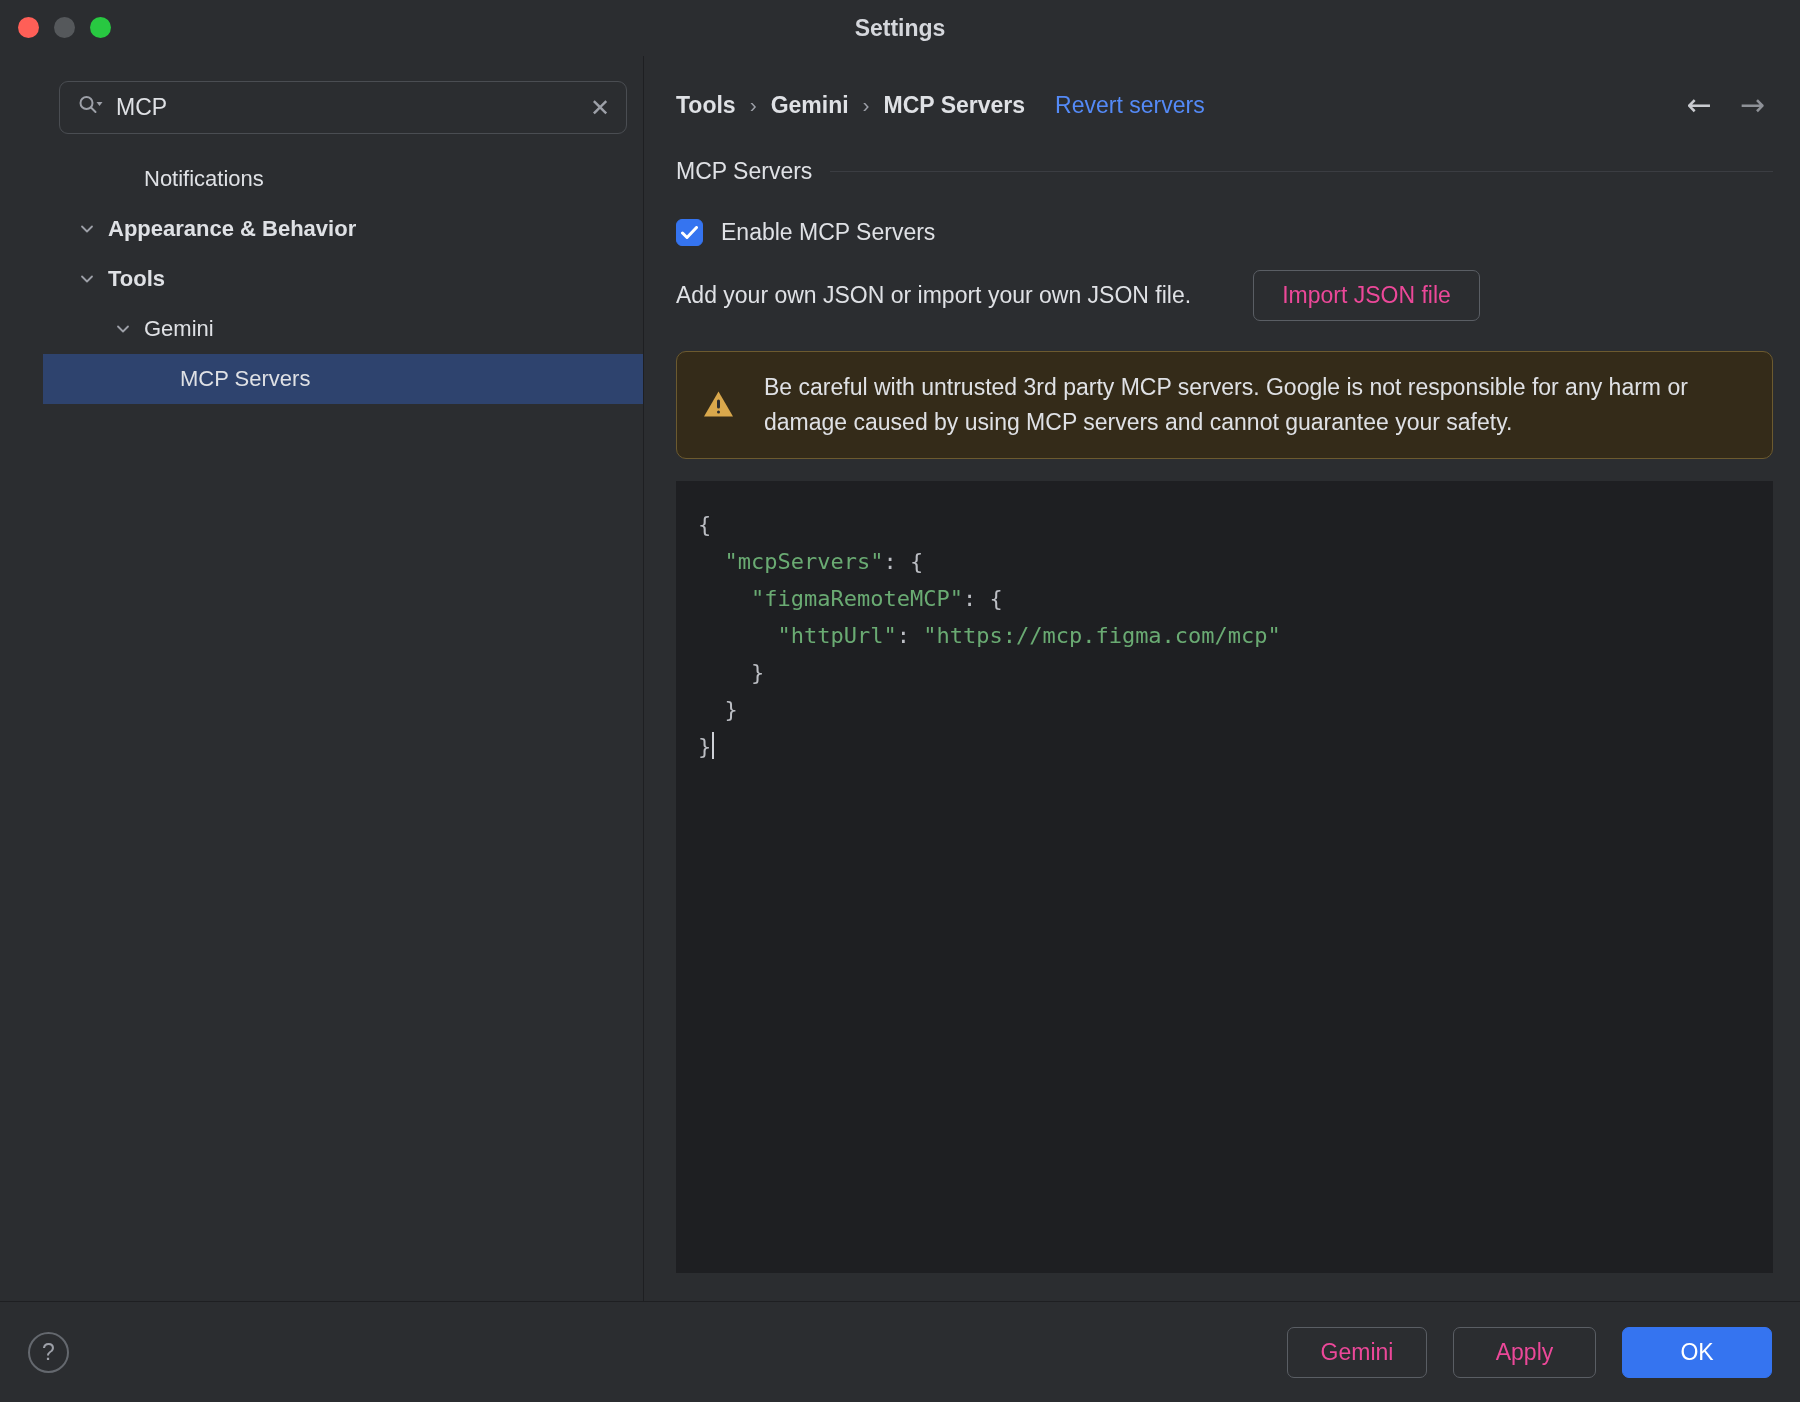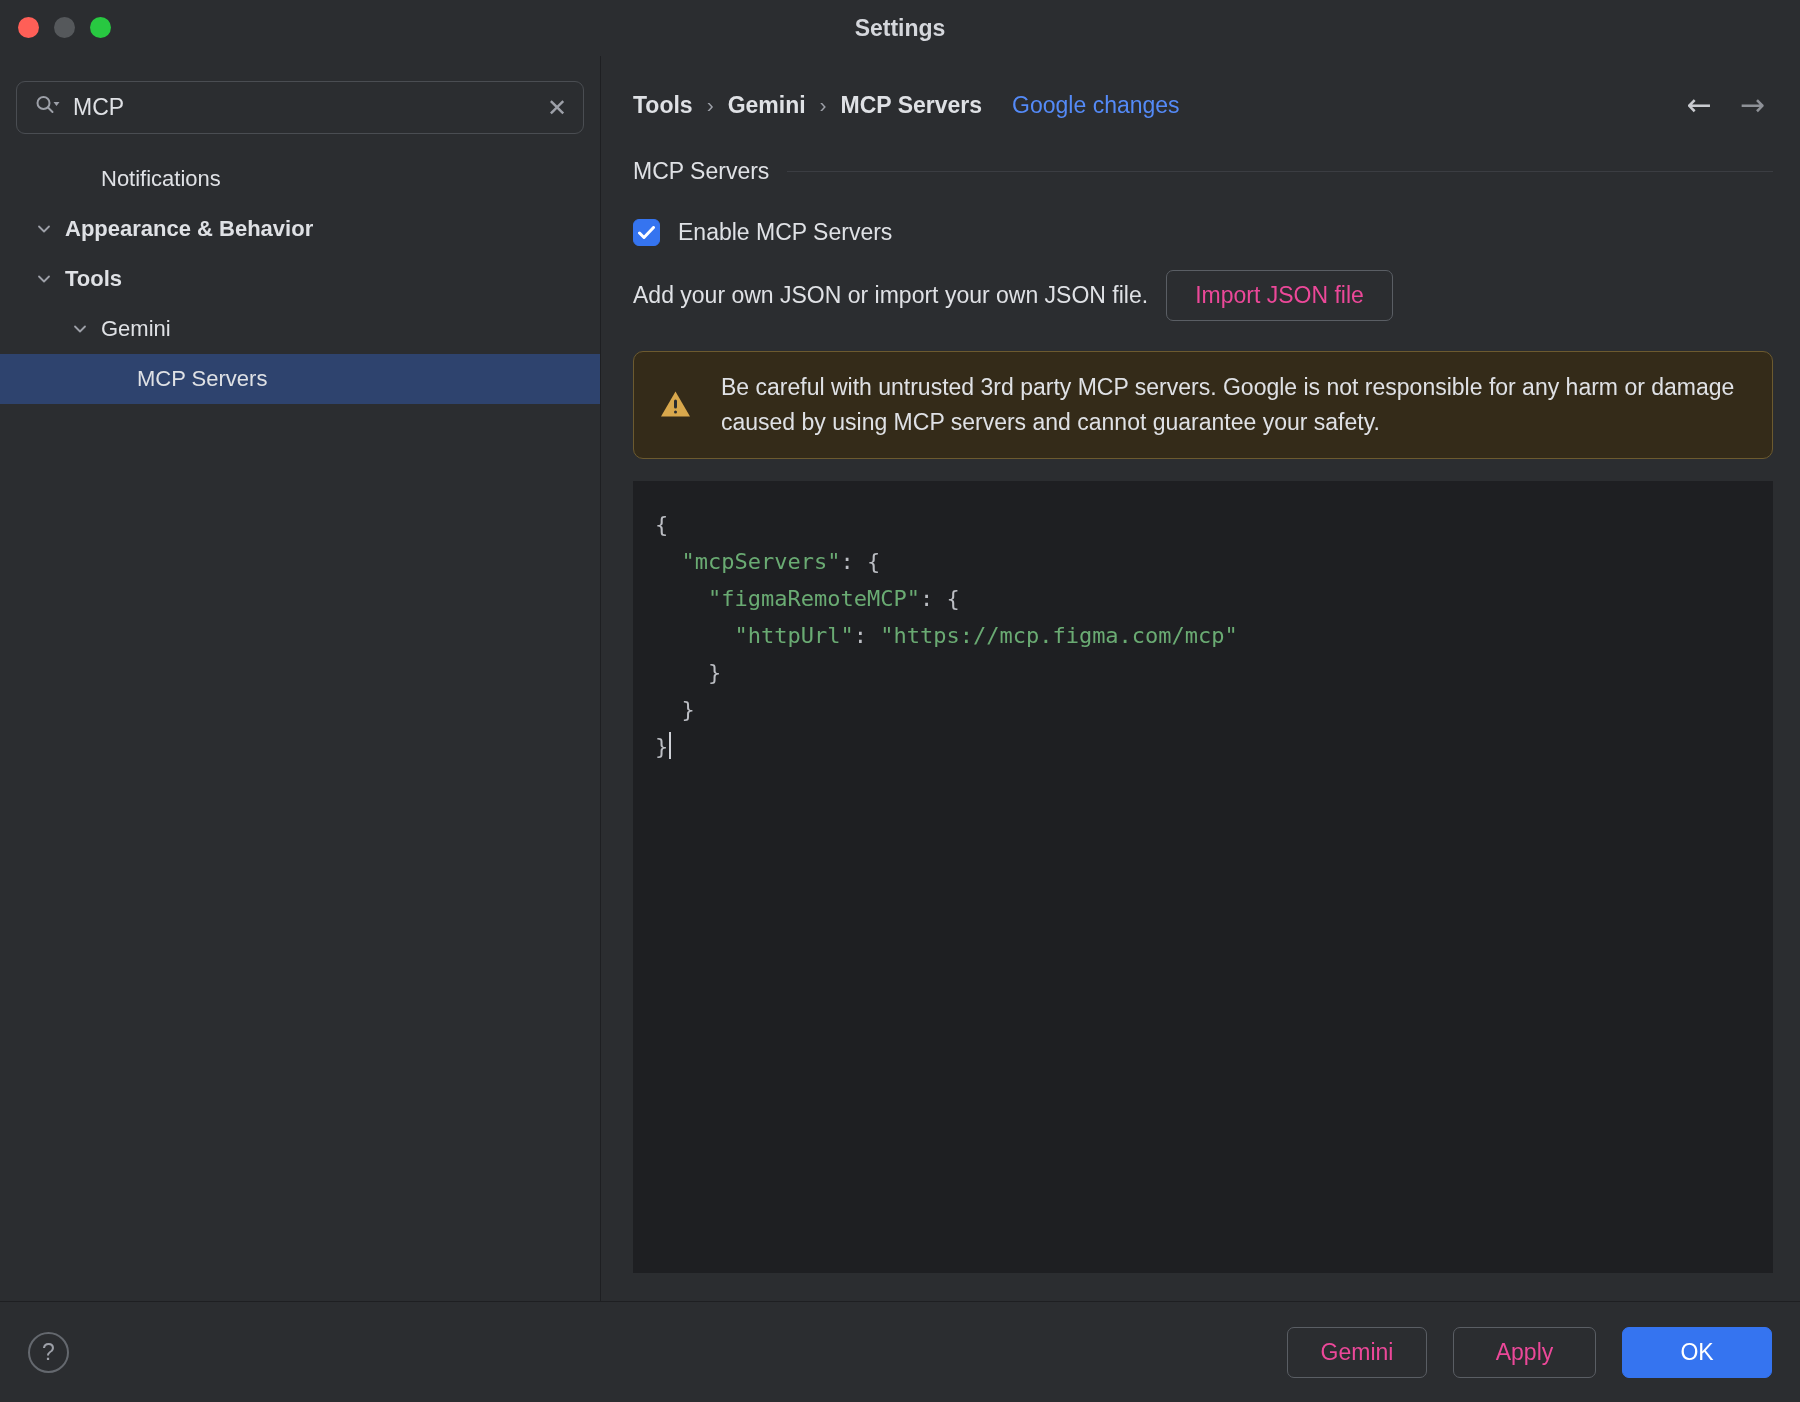--- a/index.html
+++ b/index.html
@@ -19,21 +19,21 @@
   .tl { width:21px; height:21px; border-radius:50%; display:inline-block; }
   .tl.red { background:#FF5F57; }
   .tl.gray { background:#55585B; }
   .tl.green { background:#28C841; }
   .win-title { font-weight:700; font-size:23px; color:#D5D7DC; }
 
   
   .main { flex:1; display:flex; min-height:0; }
 
   
-  .sidebar { width:601px; flex:0 0 601px; border-right:1px solid #1E1F22; padding-top:25px; display:flex; flex-direction:column; }
+  .sidebar { width:601px; flex:0 0 601px; border-right:1px solid #1E1F22; padding-top:25px; display:flex; flex-direction:column;margin-left:43px; }
   .searchbox { margin:0 16px; height:53px; border:1px solid #4A4D52; border-radius:9px; display:flex; align-items:center; padding:0 16px; gap:12px; flex:0 0 auto; }
   .searchbox input { flex:1; background:transparent; border:none; outline:none; color:#DFE1E5; font-size:23px; font-family:inherit; }
   .clear-x { color:#9DA0A8; font-size:24px; line-height:1; cursor:pointer; }
   .tree { margin-top:20px; }
   .tree-row { height:50px; display:flex; align-items:center; font-size:22px; cursor:pointer; color:#DFE1E5; }
   .tree-row.bold { font-weight:700; }
   .tree-row.selected { background:var(--selection,#2E436E); }
   .chev { width:28px; flex:0 0 28px; display:flex; align-items:center; }
 
   
@@ -51,21 +51,21 @@
   .section-title { font-size:23px; color:#DFE1E5; white-space:nowrap; }
   .rule { flex:1; height:1px; background:#3B3D42; }
 
   .checkbox-row { margin-top:34px; display:flex; align-items:center; gap:18px; flex:0 0 auto; }
   .checkbox { width:27px; height:27px; border-radius:6px; border:1px solid #5A5E64; background:transparent; display:flex; align-items:center; justify-content:center; cursor:pointer; }
   .checkbox svg { display:none; }
   .checkbox.checked { background:var(--accent,#3574F0); border-color:var(--accent,#3574F0); }
   .checkbox.checked svg { display:block; }
   .checkbox-label { font-size:23px; }
 
-  .import-row { margin-top:24px; display:flex; align-items:center; flex:0 0 auto; }
+  .import-row { margin-top:24px; display:flex; align-items:center; flex:0 0 auto;gap:44px; }
   .import-text { font-size:23px; }
   .btn { height:51px; border-radius:7px; font-size:23px; font-family:inherit; color:#ec4899; background:transparent; border:1px solid #5A5E64; padding:0 28px; cursor:pointer; display:flex; align-items:center; justify-content:center; }
   .import-btn { margin-left:18px; }
 
   .warning { margin-top:30px; border:1px solid var(--warning-border,#6C5A2F); background:var(--warning-bg,#342B19); border-radius:10px; padding:18px 26px; display:flex; gap:30px; align-items:center; flex:0 0 auto; }
   .warning-icon { flex:0 0 auto; margin-top:4px; }
   .warning-text { font-size:23px; line-height:35px; color:#DFE1E5; max-width:1030px; }
 
   .editor { margin-top:22px; margin-bottom:28px; flex:1; background:var(--editor-bg,#1E1F22); min-height:0; overflow:hidden; cursor:text; }
   .editor-inner { padding:25px 22px; font-family:"DejaVu Sans Mono", monospace; font-size:22px; line-height:37px; white-space:pre; color:var(--code-punct,#BCBEC4); }
@@ -147,21 +147,21 @@
     </aside>
 
     <section class="content">
 
       <div class="header-row">
         <span class="crumb">Tools</span>
         <span class="crumb-sep">›</span>
         <span class="crumb">Gemini</span>
         <span class="crumb-sep">›</span>
         <span class="crumb">MCP Servers</span>
-        <span class="revert-link">Google changes</span>
+        <span class="revert-link">Revert servers</span>
         <span class="nav-arrows">
           <span class="nav-arrow back">←</span>
           <span class="nav-arrow fwd">→</span>
         </span>
       </div>
 
       <div class="section-row">
         <span class="section-title">MCP Servers</span>
         <span class="rule"></span>
       </div>

